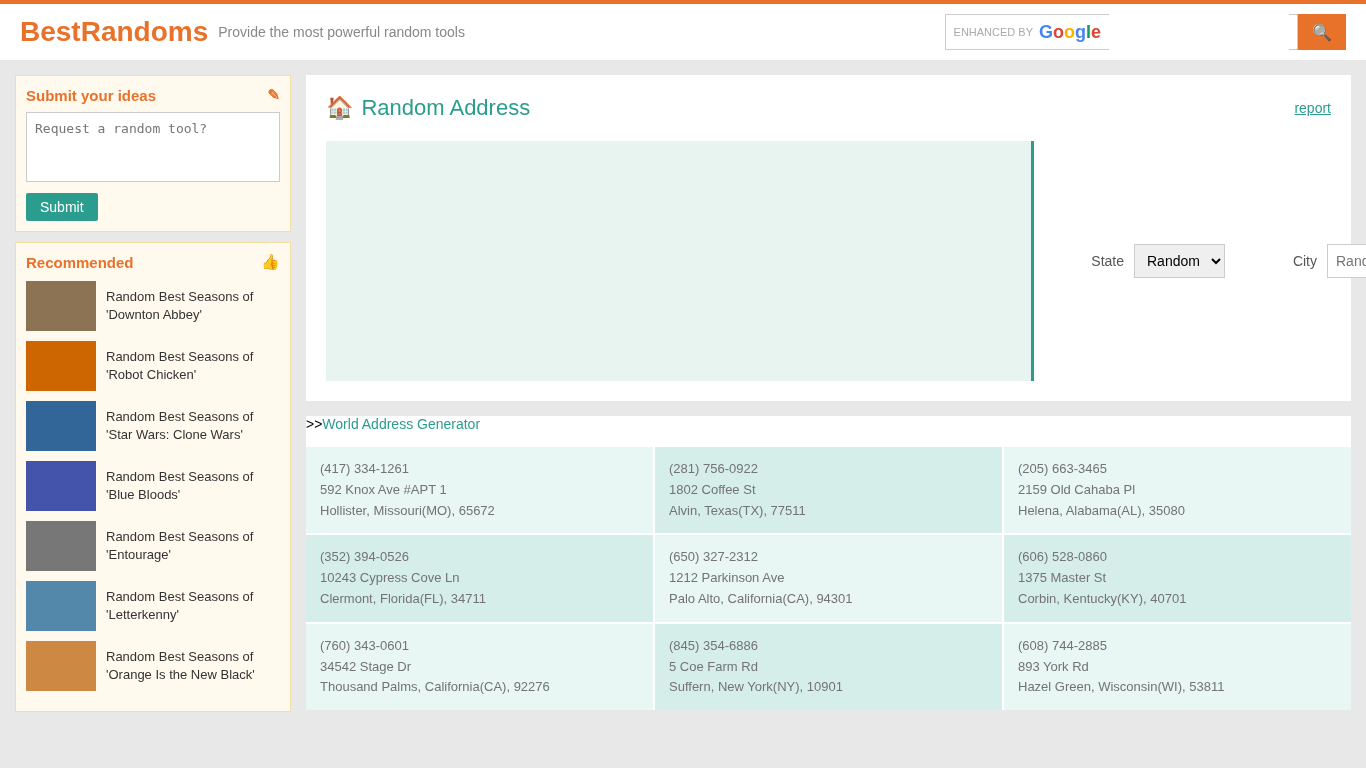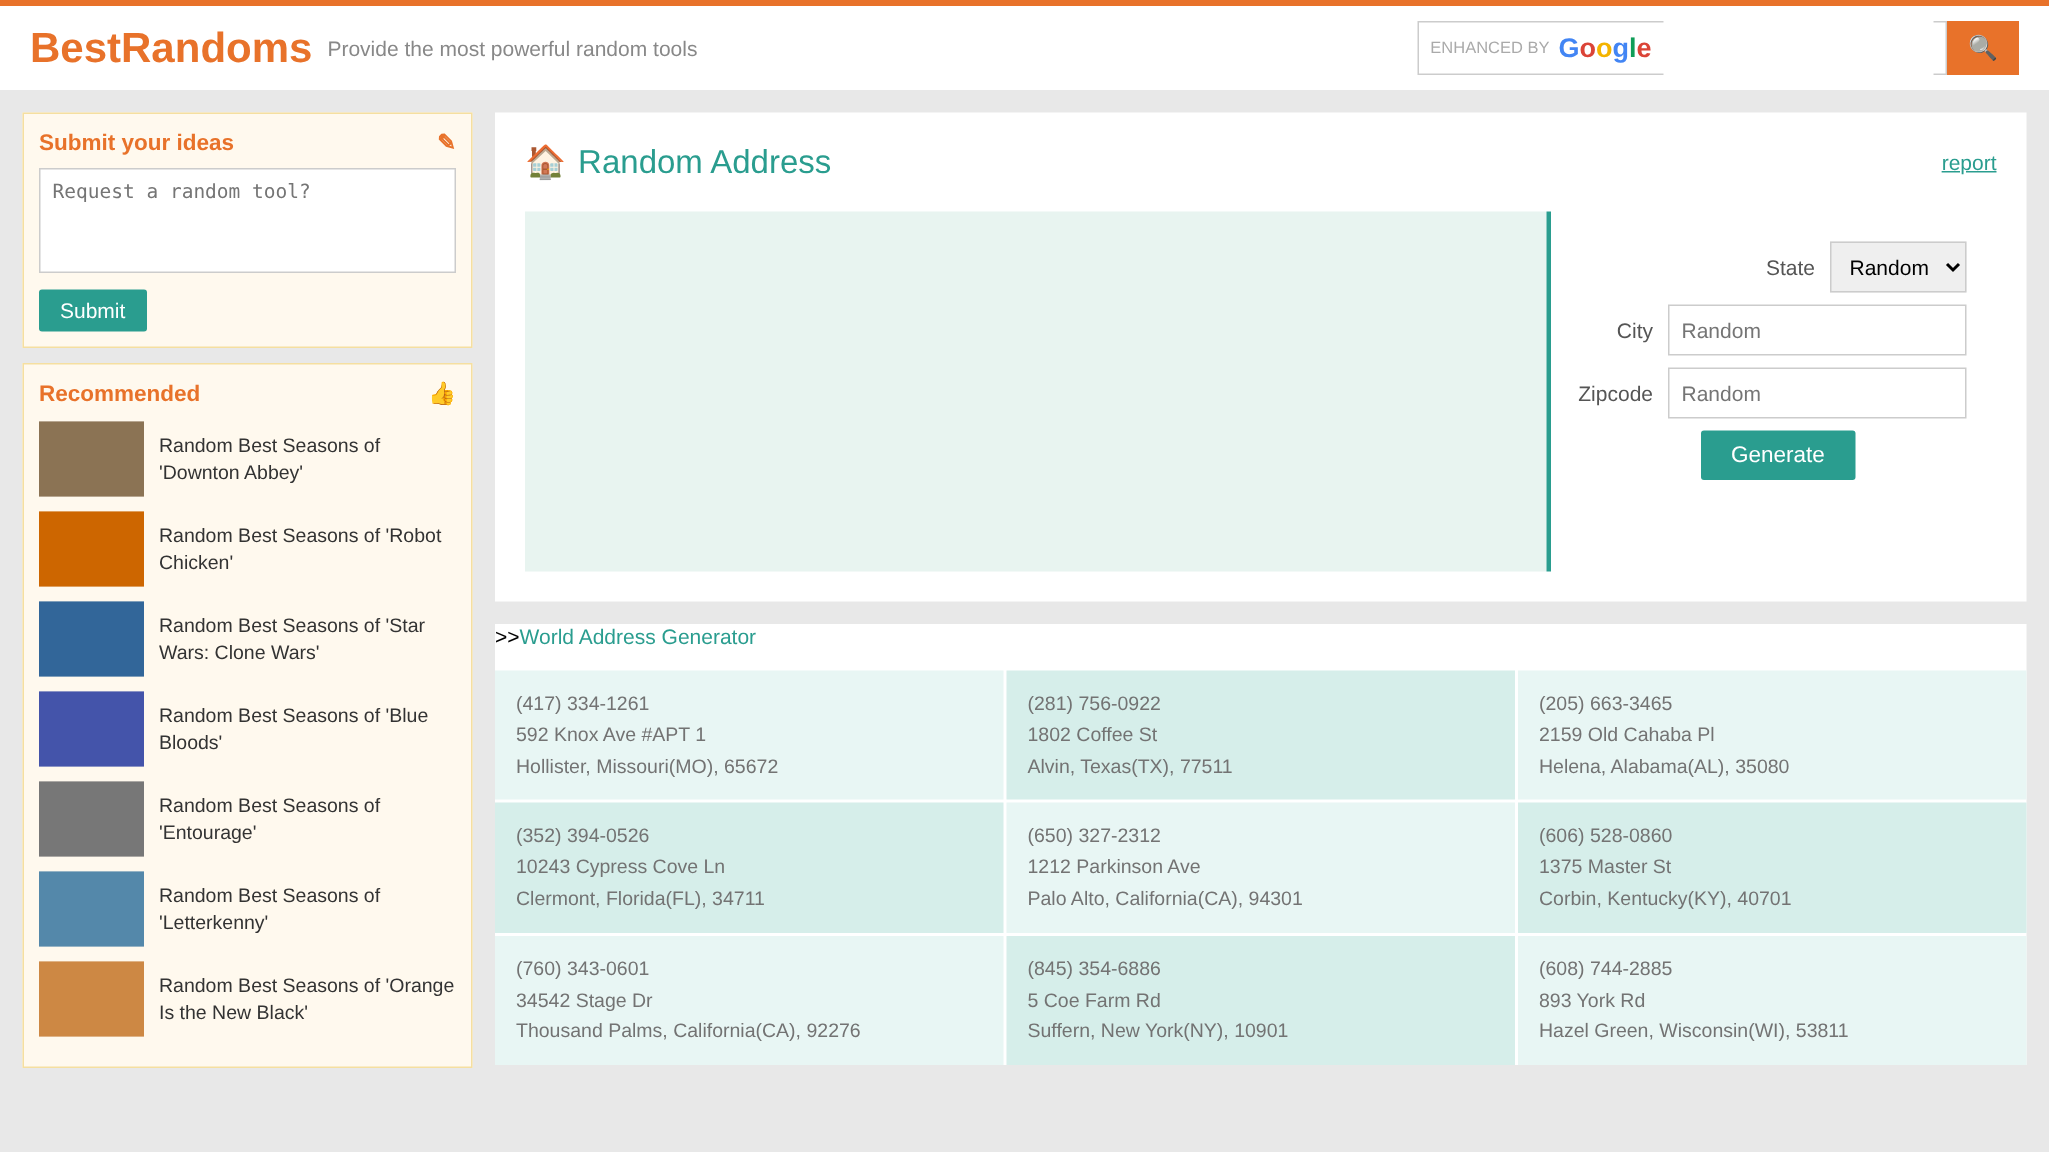--- a/index.html
+++ b/index.html
@@ -41,21 +41,21 @@
       padding: 0 14px;
       height: 36px;
       cursor: pointer;
       font-size: 16px;
     }
 
     
     #layout { display: flex; max-width: 1366px; padding: 15px; gap: 15px; }
 
     
-    #sidebar { width: 300px; flex-shrink: 0; }
+    #sidebar { width: 276px; flex-shrink: 0; }
     #submit-ideas-section {
       background: #fff9ee;
       border: 1px solid #f5dfa0;
       padding: 10px;
       margin-bottom: 10px;
     }
     #submit-ideas-header {
       display: flex; justify-content: space-between; align-items: center;
       color: #e8722a; font-weight: bold; font-size: 15px; margin-bottom: 8px;
     }
@@ -102,21 +102,21 @@
     #report-link { color: #2a9d8f; cursor: pointer; font-size: 14px; }
 
     #controls-area {
       display: flex; gap: 0;
     }
     #map-placeholder {
       flex: 1; background: #e8f4f0; min-height: 240px;
     }
     #form-panel {
       width: 300px; padding: 20px; border-left: 3px solid #2a9d8f;
-      display: flex; flex-direction: column; gap: 8px; align-items: flex-end;
+      display: flex; flex-direction: row; gap: 22px;
     }
     .form-row { display: flex; align-items: center; gap: 10px; }
     .form-label { color: #555; font-size: 14px; width: 70px; text-align: right; }
     .form-select, .form-input {
       flex: 1; border: 1px solid #ccc; padding: 6px 8px; font-size: 14px; height: 34px;
     }
     #generate-btn {
       background: #2a9d8f; color: #fff; border: none;
       padding: 8px 20px; font-size: 15px; cursor: pointer;
       border-radius: 2px; align-self: flex-start; margin-left: 80px;

